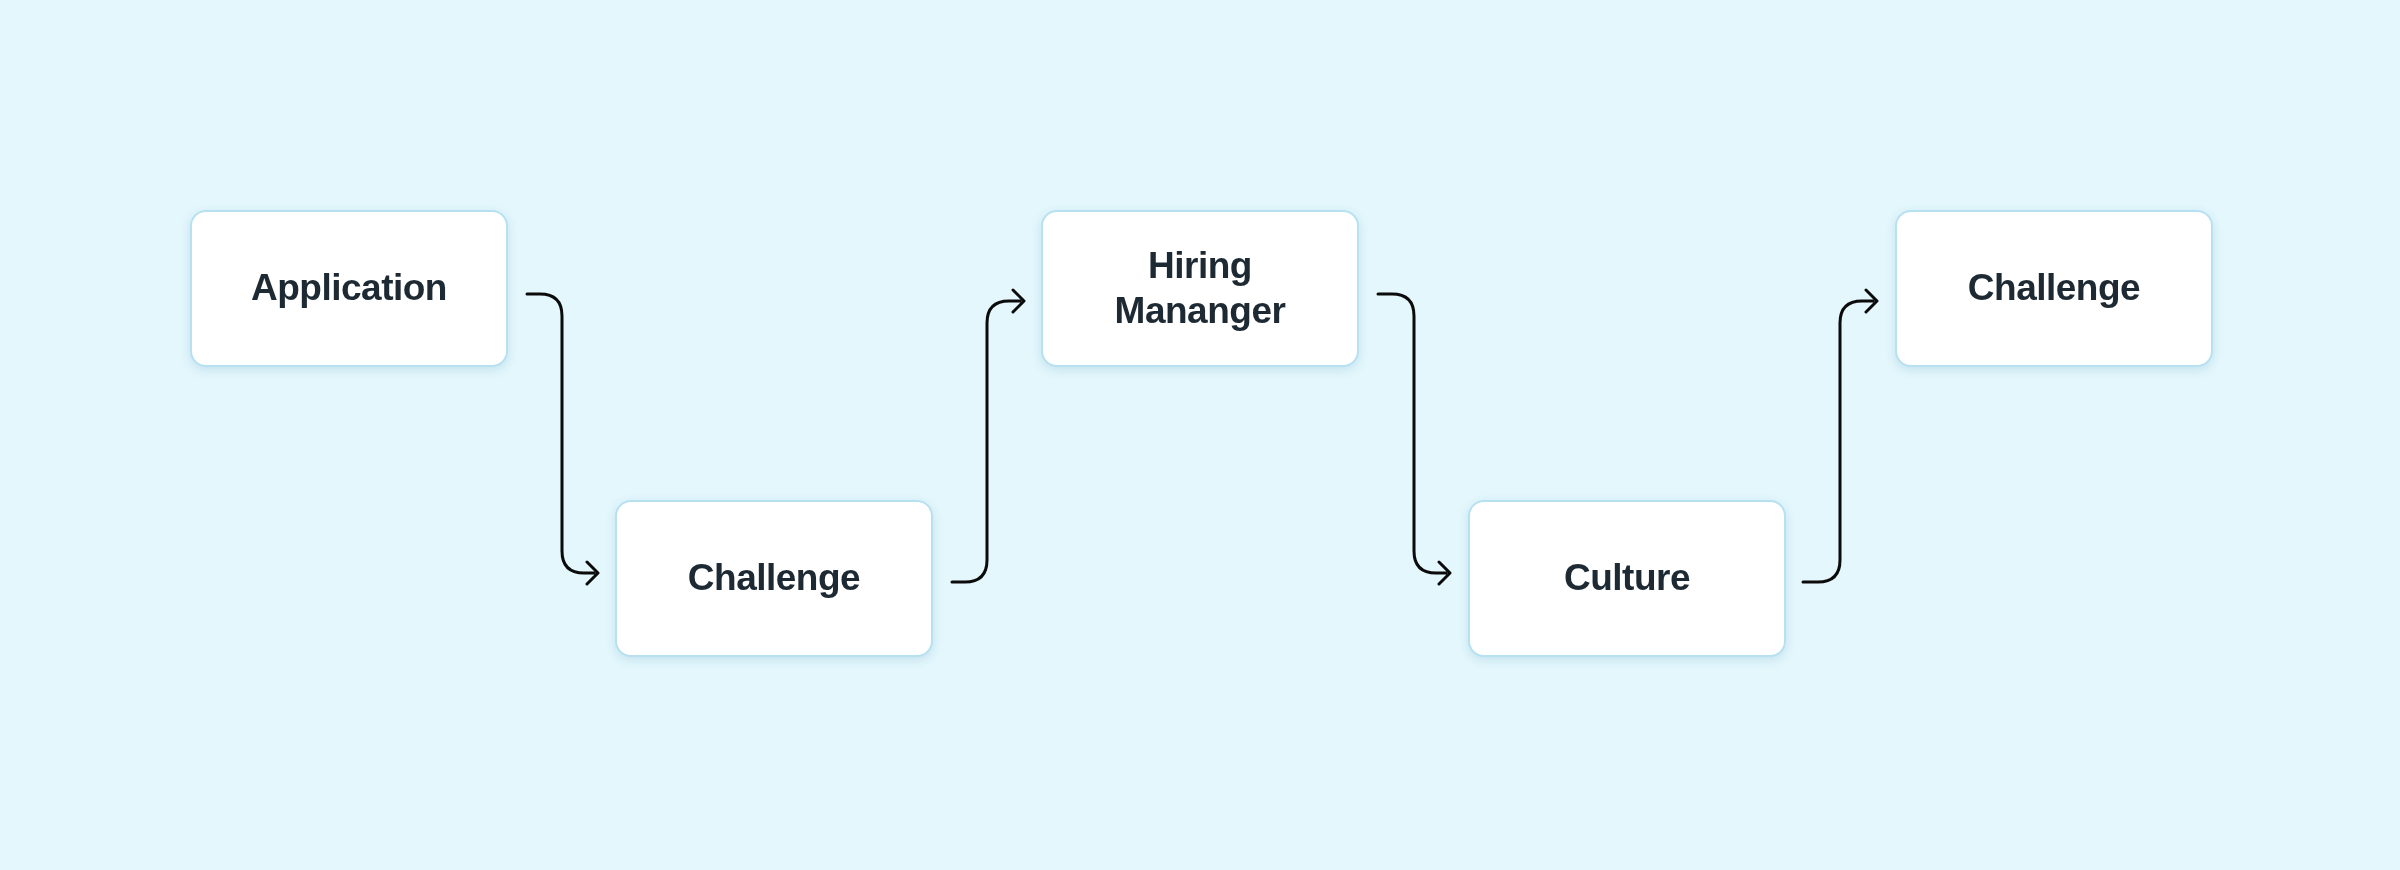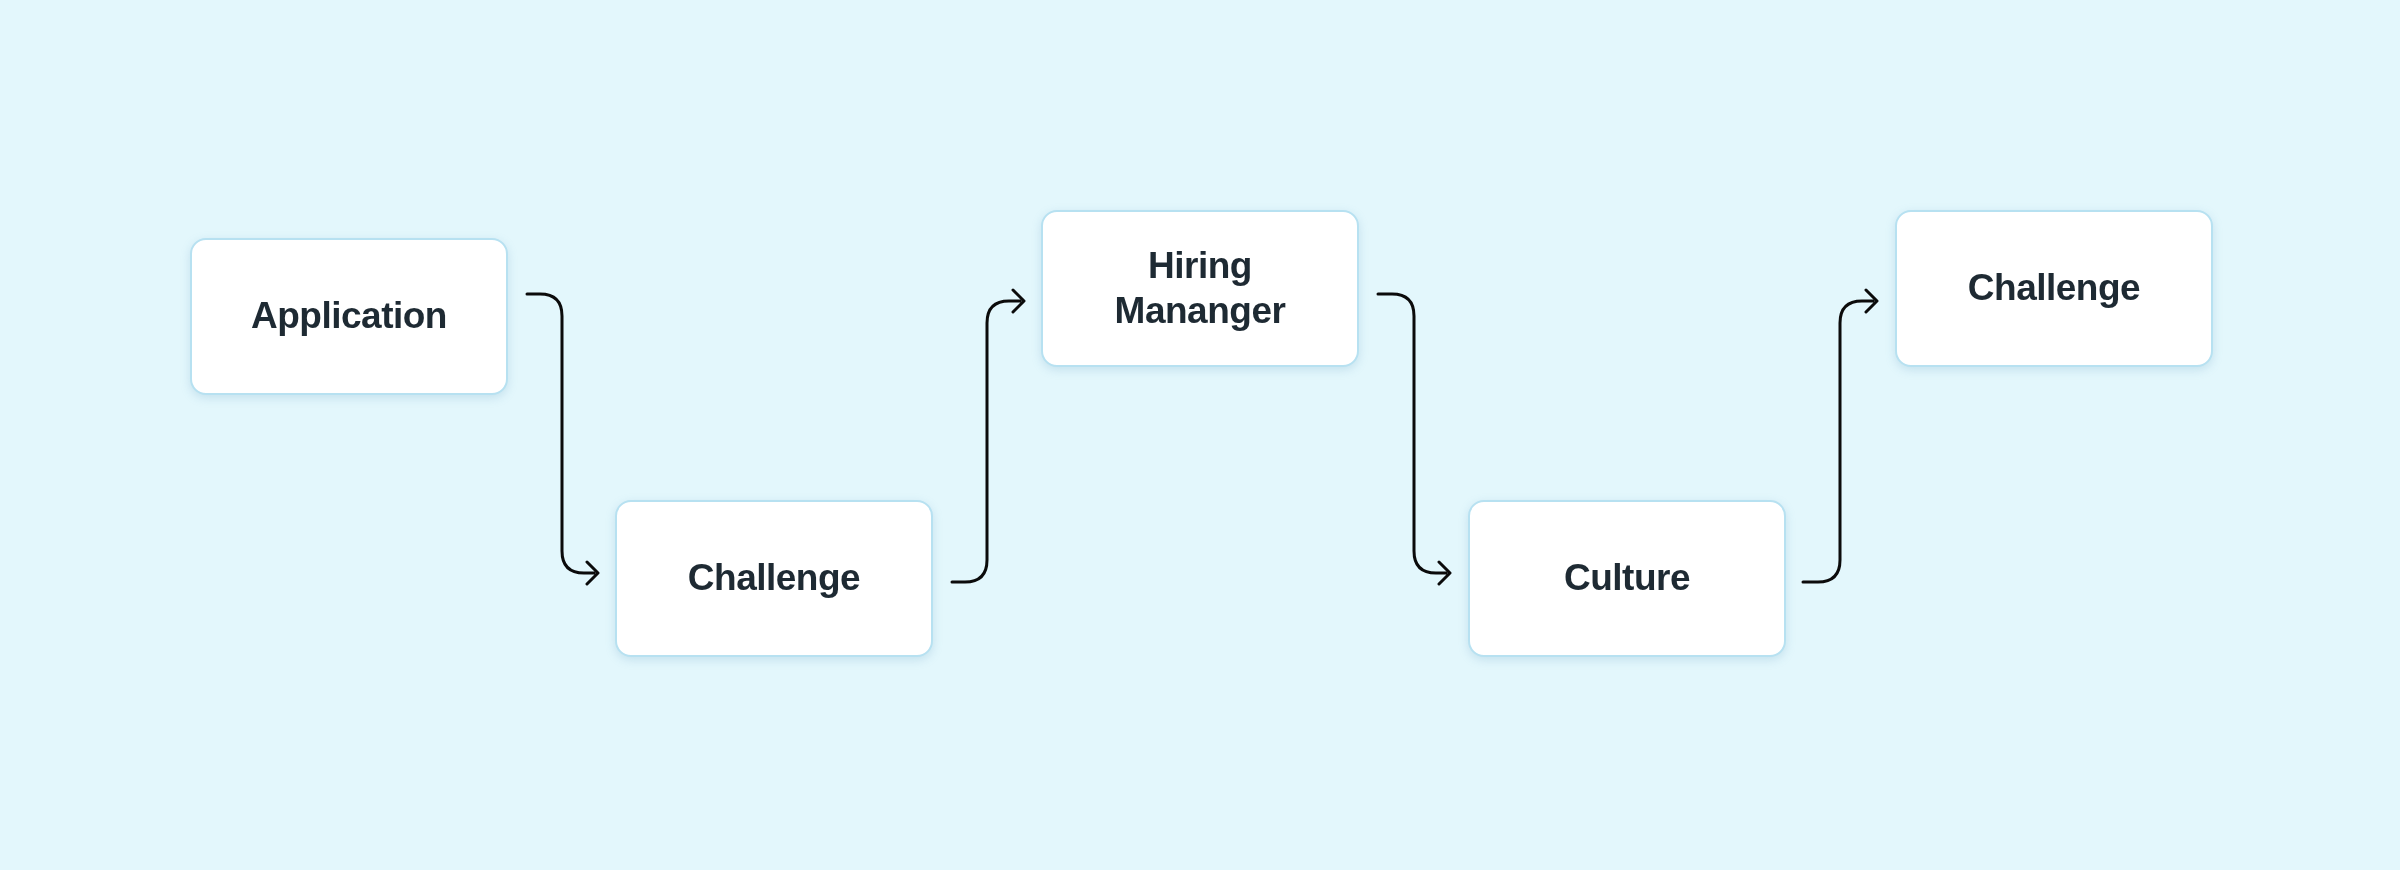--- a/index.html
+++ b/index.html
@@ -42,21 +42,21 @@
       text-align: center;
       padding: 0 20px;
     }
     .node-label {
       font-size: 37px;
       font-weight: 700;
       letter-spacing: -0.5px;
       line-height: 1.2;
       color: var(--text, #1e2a33);
     }
-    .node-application { left: 190px;  top: 210px; margin-top: 28px; }
+    .node-application { left: 190px;  top: 210px; }
     .node-screener    { left: 615px;  top: 500px; }
     .node-hiring      { left: 1041px; top: 210px; }
     .node-culture     { left: 1468px; top: 500px; }
     .node-challenge   { left: 1895px; top: 210px; }
   </style>
 </head>
 <body>
 
 <div class="canvas">
 

